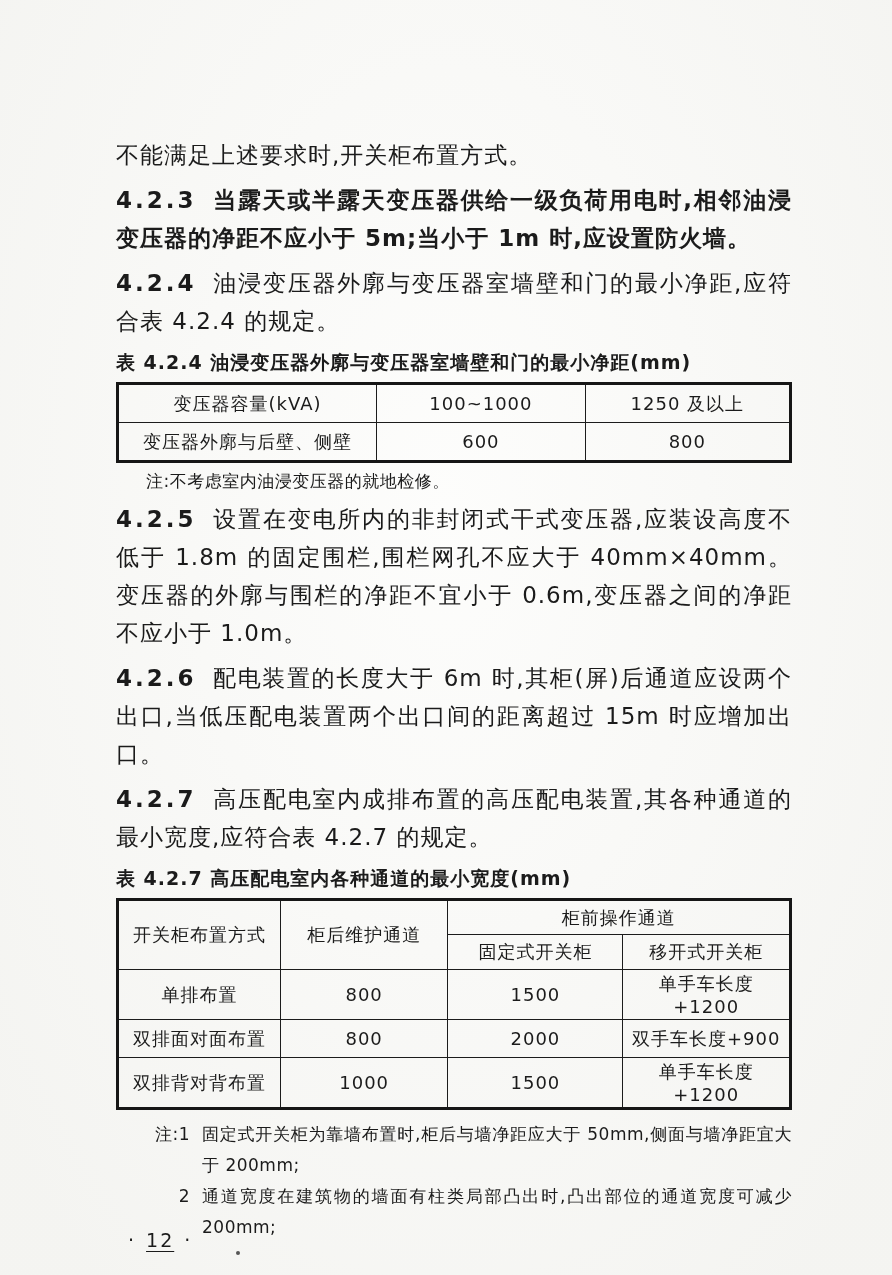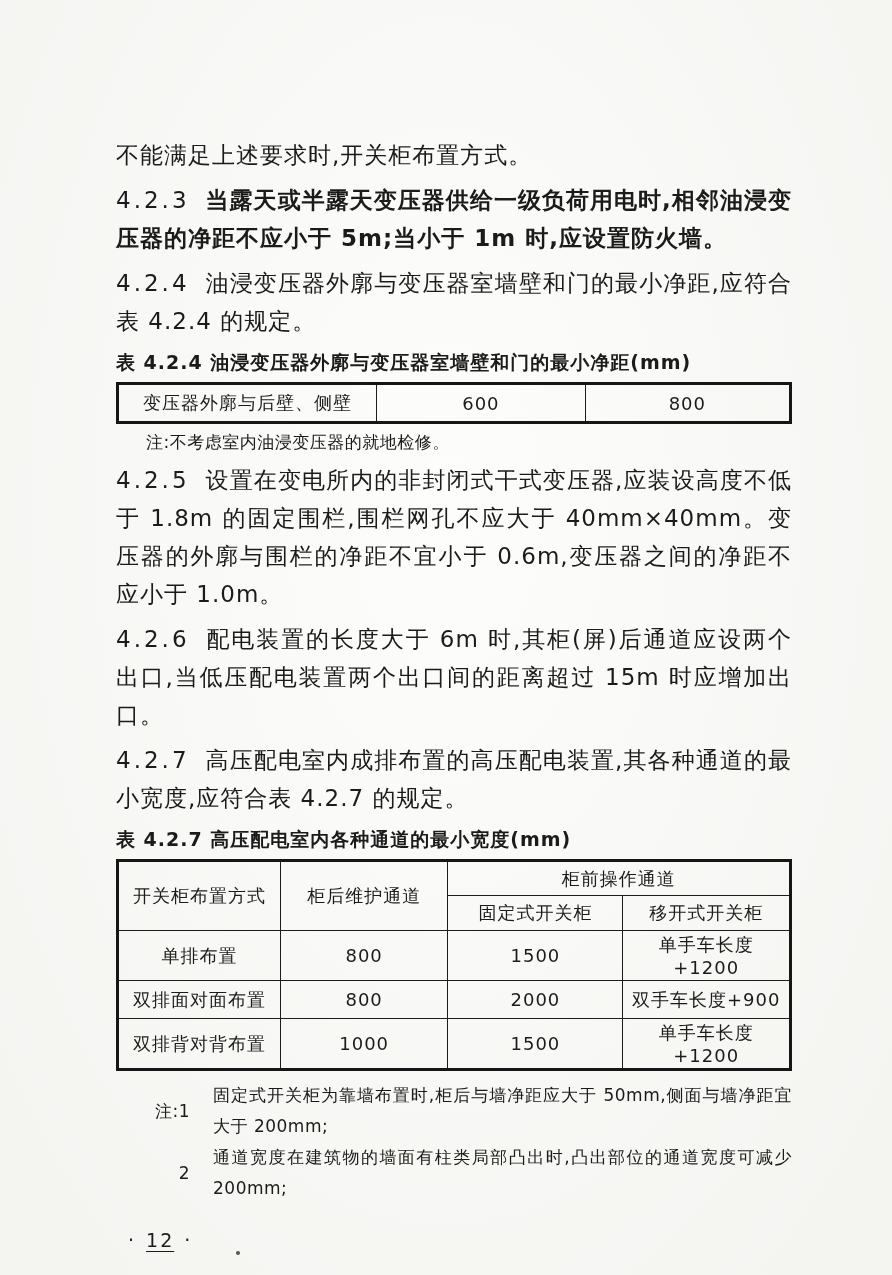--- a/index.html
+++ b/index.html
@@ -27,21 +27,21 @@
   }
   .para {
     font-size: 23px;
     line-height: 38px;
     letter-spacing: 1px;
     text-align: justify;
     margin: 0;
   }
   .clause { margin-top: 7px; }
   .clause-num {
-    font-weight: normal;
+    font-weight: bold;
     letter-spacing: 3px;
     margin-right: 16px;
     white-space: nowrap;
   }
   .clause.strong { font-weight: bold; }
   .tbl-title {
     text-align: left;
     font-weight: bold;
     font-size: 19px;
     letter-spacing: 1px;
@@ -69,21 +69,21 @@
     font-size: 17px;
     letter-spacing: 0.5px;
     margin: 7px 0 0 30px;
   }
   .notes {
     margin: 9px 0 0 32px;
     font-size: 17px;
     line-height: 31px;
     letter-spacing: 0.5px;
   }
-  .note-row { display: flex; align-items: center; gap: 11px; }
+  .note-row { display: flex; align-items: flex-start; }
   .note-label {
     flex: 0 0 54px;
     text-align: right;
     padding-right: 12px;
     white-space: nowrap;
   }
   .note-text { flex: 1; text-align: justify; }
   .footer {
     position: absolute;
     left: 128px; top: 1182px;
@@ -117,20 +117,25 @@
 
   <div class="tbl-title">表 4.2.4  油浸变压器外廓与变压器室墙壁和门的最小净距(mm)</div>
 
   <table class="grid" id="table-424">
     <colgroup>
         <col style="width:38.5%">
         <col style="width:31%">
         <col style="width:30.5%">
       </colgroup>
     <tbody>
+      <tr>
+        <td>变压器容量(kVA)</td>
+        <td>100~1000</td>
+        <td>1250 及以上</td>
+      </tr>
       <tr>
         <td>变压器外廓与后壁、侧壁</td>
         <td>600</td>
         <td>800</td>
       </tr>
     </tbody>
   </table>
 
   <div class="tbl-note">注:不考虑室内油浸变压器的就地检修。</div>
 

